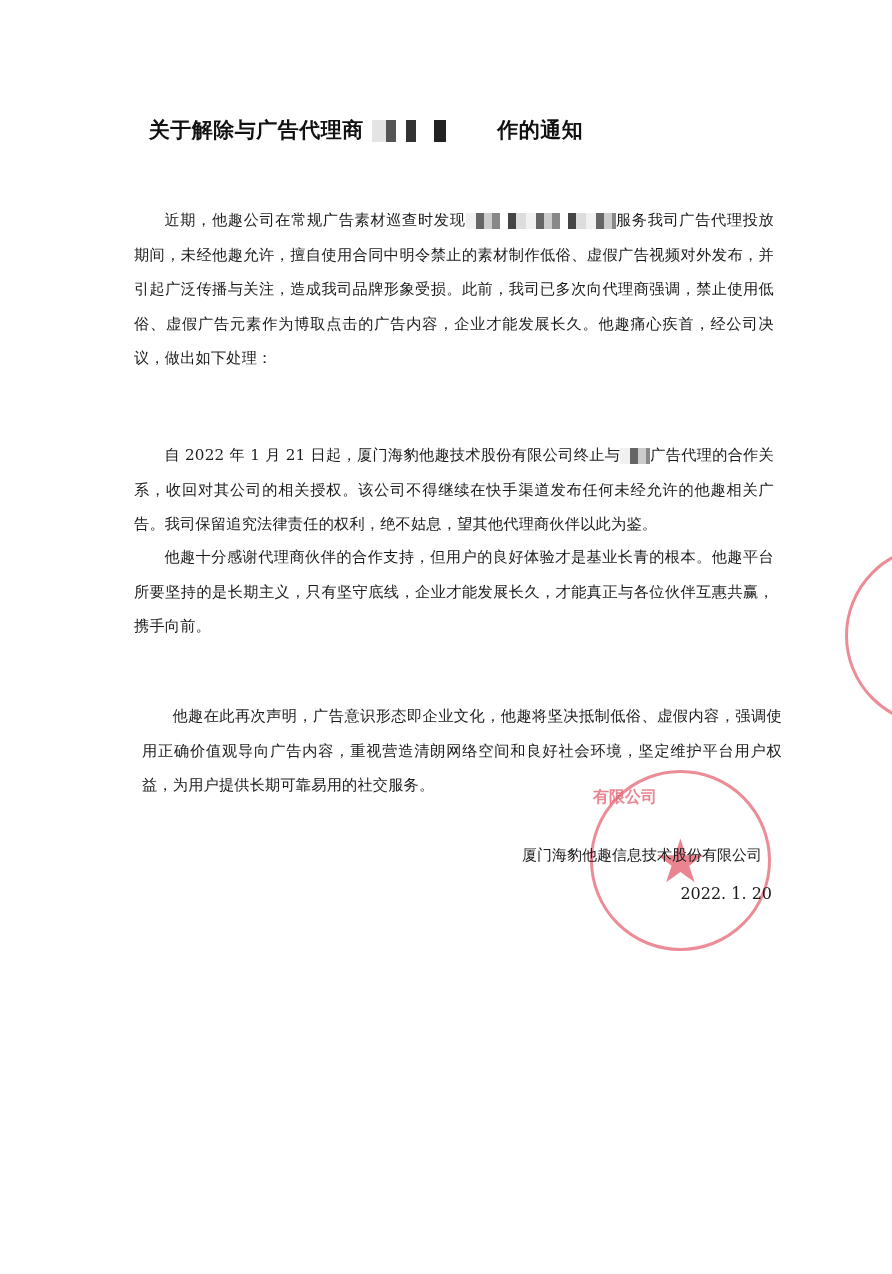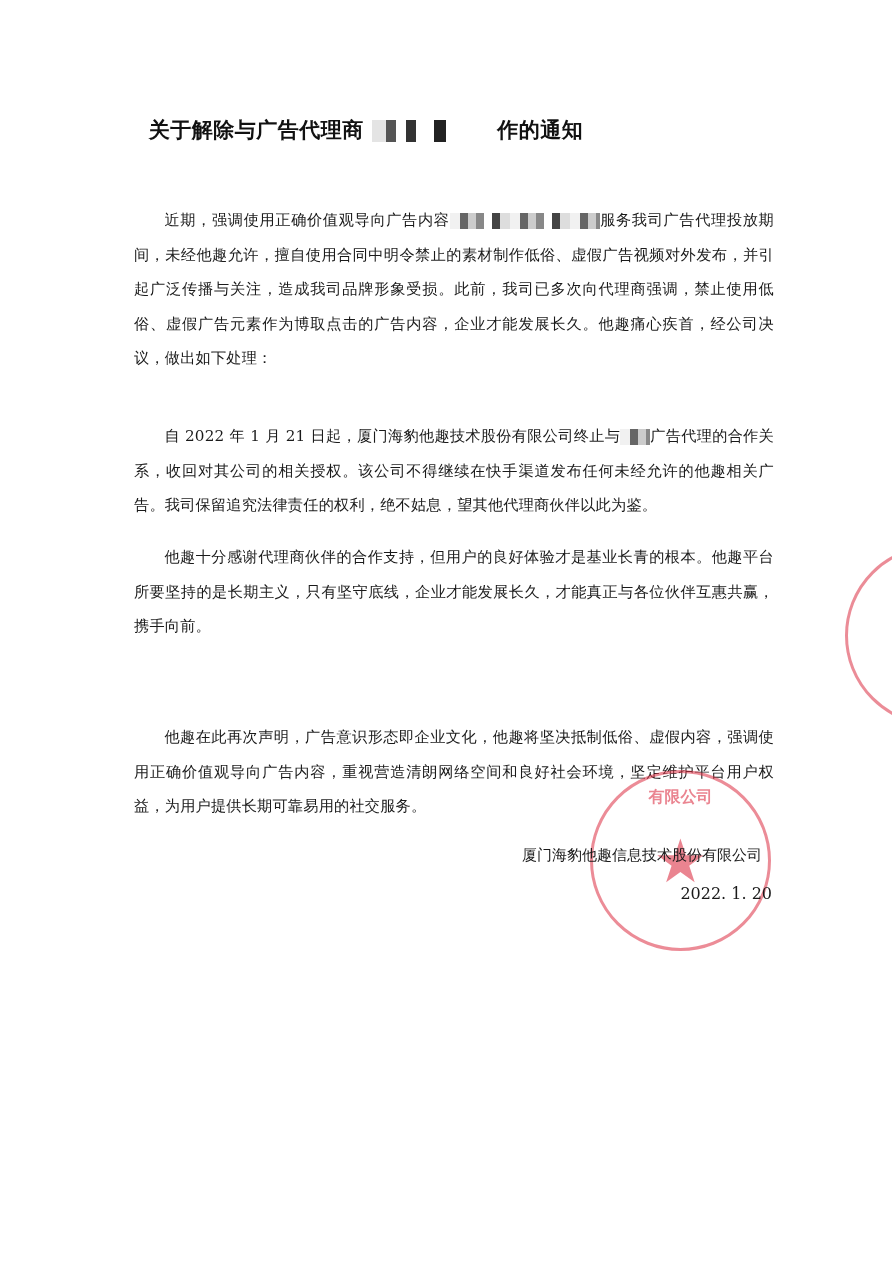--- a/index.html
+++ b/index.html
@@ -8,45 +8,45 @@
   .title { position: absolute; top: 116px; left: 0; width: 732px; text-align: center;
            font-family: "DejaVu Sans", "Liberation Sans", sans-serif; font-weight: bold;
            font-size: 21px; letter-spacing: 0.5px; color: #111; }
   .redact { display: inline-block; width: 118px; height: 22px; vertical-align: middle;
             background: repeating-linear-gradient(90deg, #e4e4e4 0 14px, #555 14px 24px, #fff 24px 34px, #333 34px 44px, #fff 44px 62px, #222 62px 74px, #fff 74px 118px); }
   .redact-inline { display: inline-block; height: 16px; vertical-align: middle;
             background: repeating-linear-gradient(90deg, #f1f1f1 0 10px, #666 10px 18px, #ccc 18px 26px, #888 26px 34px, #fff 34px 42px, #444 42px 50px, #ddd 50px 60px); }
   .para { position: absolute; left: 134px; width: 640px; font-size: 15.2px;
           line-height: 34.5px; text-align: justify; text-indent: 2em; letter-spacing: 0.2px; }
   .p1 { top: 203px; }
-  .p2 { top: 419px; }
+  .p2 { top: 438px; }
   .p3 { top: 540px; }
-  .p4 { top: 720px; }
+  .p4 { top: 699px; margin-left: 8px; }
   .sign-company { position: absolute; top: 846px; right: 130px; font-size: 15px; }
   .sign-date { position: absolute; top: 884px; right: 120px; font-size: 16px; }
   .seal { position: absolute; border-radius: 50%; border: 3px solid rgba(220,50,70,0.75);
           opacity: 0.75; }
   .seal-main { left: 590px; top: 770px; width: 175px; height: 175px; }
   .seal-side { left: 845px; top: 545px; width: 175px; height: 175px; }
   .seal-star { position: absolute; left: 50%; top: 50%; transform: translate(-50%,-50%);
                color: rgba(220,50,70,0.8); font-size: 60px; line-height: 1; }
-  .seal-text { position: absolute; left: 0; top: 14px; width: 100%; text-align: center;
+  .seal-text { position: absolute; left: 0; top: 14px; width: 100%; 
                color: rgba(220,50,70,0.8); font-family: Liberation Mono, monospace; font-size: 16px; font-weight: bold; }
 </style>
 </head>
 <body>
 
 <div class="title">
   <span>关于解除与广告代理商</span>
   <span class="redact"></span>
   <span>作的通知</span>
 </div>
 
 <div class="para p1">
-  <span>近期，强调使用正确价值观导向广告内容</span><span class="redact-inline" style="width:150px"></span><span>服务我司广告代理投放期间，未经他趣允许，擅自使用合同中明令禁止的素材制作低俗、虚假广告视频对外发布，并引起广泛传播与关注，造成我司品牌形象受损。此前，我司已多次向代理商强调，禁止使用低俗、虚假广告元素作为博取点击的广告内容，企业才能发展长久。他趣痛心疾首，经公司决议，做出如下处理：</span>
+  <span>近期，他趣公司在常规广告素材巡查时发现</span><span class="redact-inline" style="width:150px"></span><span>服务我司广告代理投放期间，未经他趣允许，擅自使用合同中明令禁止的素材制作低俗、虚假广告视频对外发布，并引起广泛传播与关注，造成我司品牌形象受损。此前，我司已多次向代理商强调，禁止使用低俗、虚假广告元素作为博取点击的广告内容，企业才能发展长久。他趣痛心疾首，经公司决议，做出如下处理：</span>
 </div>
 
 <div class="para p2">
   <span>自 2022 年 1 月 21 日起，厦门海豹他趣技术股份有限公司终止与</span><span class="redact-inline" style="width:30px"></span><span>广告代理的合作关系，收回对其公司的相关授权。该公司不得继续在快手渠道发布任何未经允许的他趣相关广告。我司保留追究法律责任的权利，绝不姑息，望其他代理商伙伴以此为鉴。</span>
 </div>
 
 <div class="para p3">他趣十分感谢代理商伙伴的合作支持，但用户的良好体验才是基业长青的根本。他趣平台所要坚持的是长期主义，只有坚守底线，企业才能发展长久，才能真正与各位伙伴互惠共赢，携手向前。</div>
 
 <div class="para p4">他趣在此再次声明，广告意识形态即企业文化，他趣将坚决抵制低俗、虚假内容，强调使用正确价值观导向广告内容，重视营造清朗网络空间和良好社会环境，坚定维护平台用户权益，为用户提供长期可靠易用的社交服务。</div>
 

